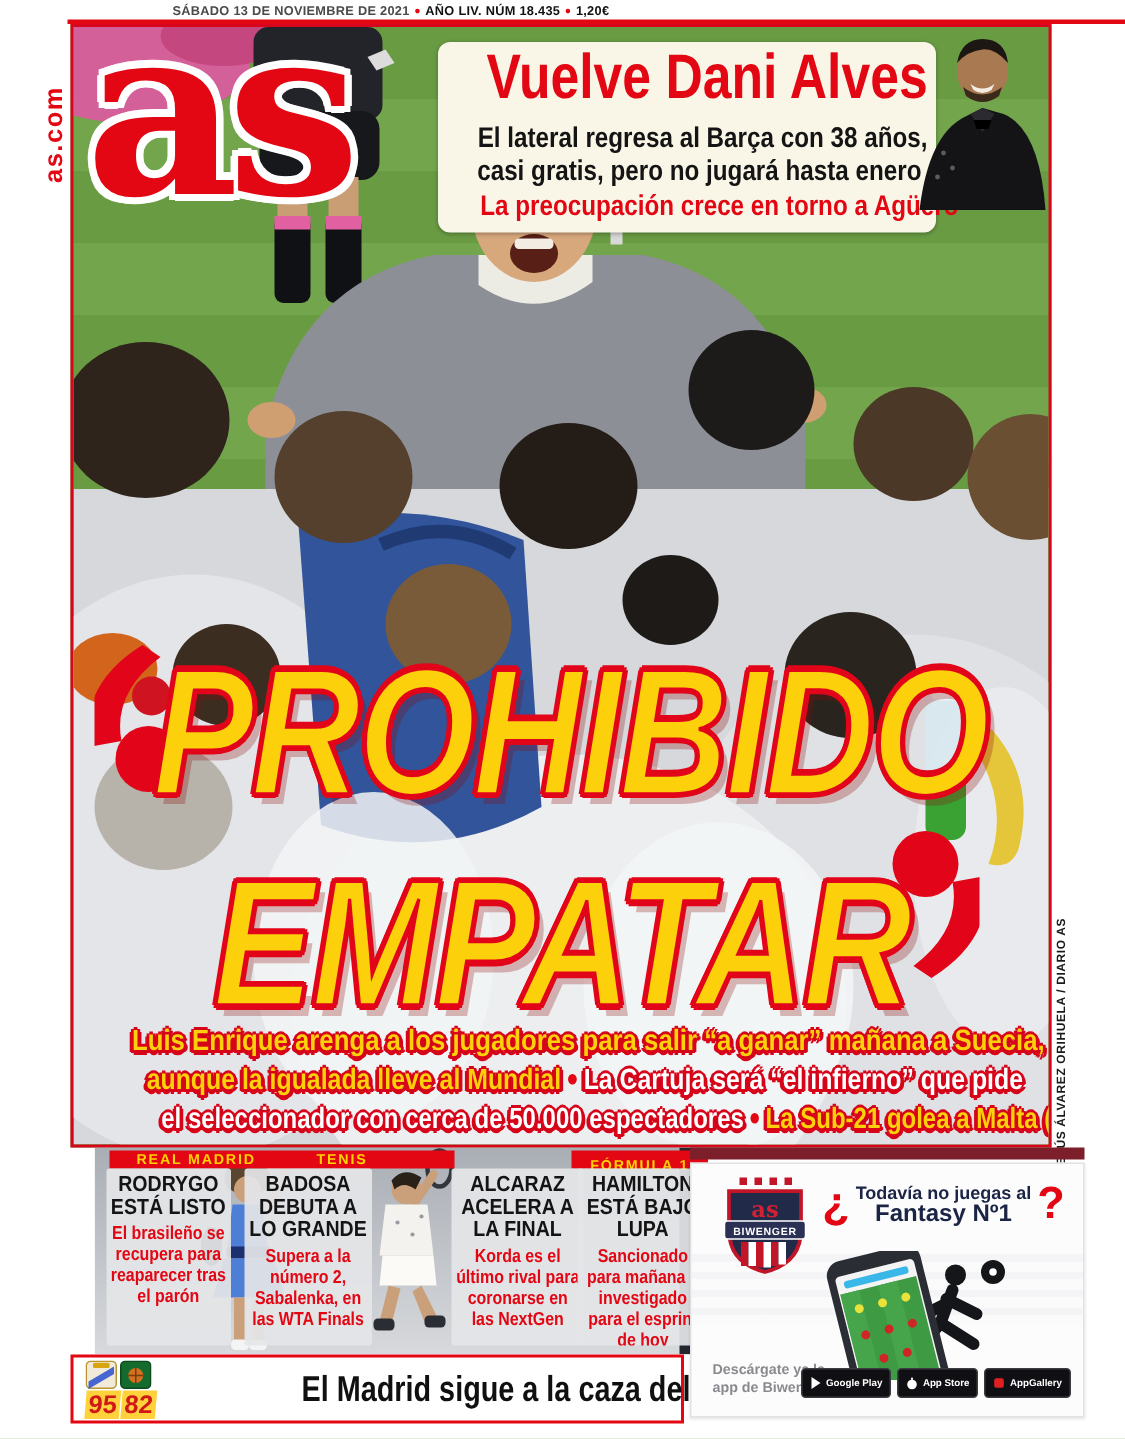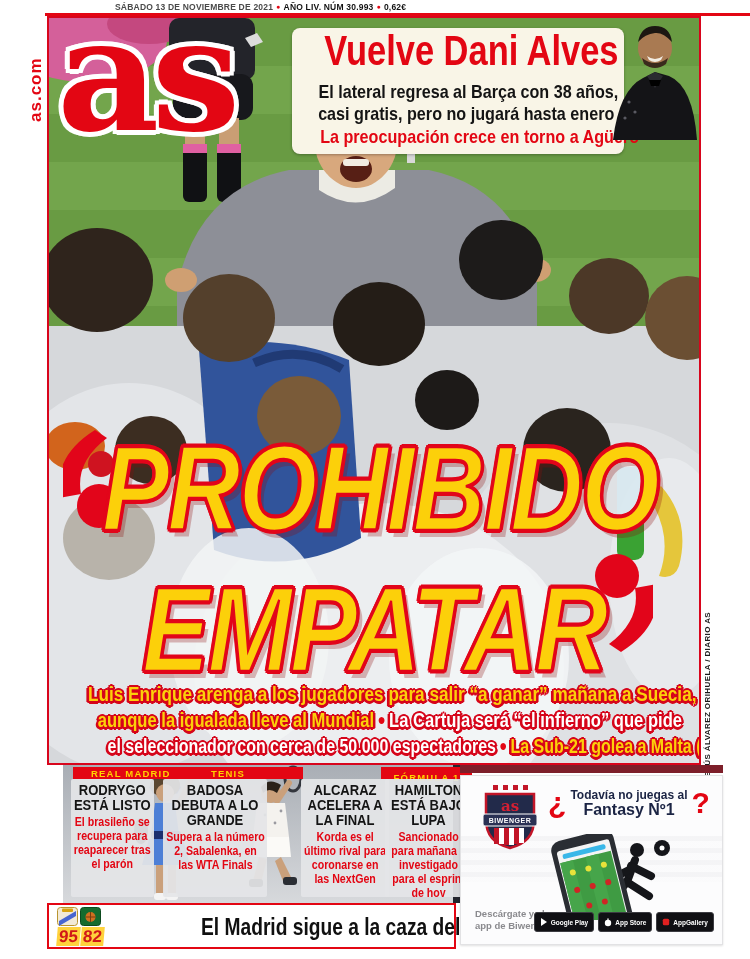--- a/index.html
+++ b/index.html
@@ -77,21 +77,21 @@
   .briefs-bg{position:absolute;left:0;top:0;width:409px;height:138px;}
   .tabbar{position:absolute;top:2px;height:12px;background:#e30613;}
   .tb1{left:10px;width:230px;}
   .tb2{left:318px;width:91px;text-align:center;}
   .tab{position:absolute;top:1px;font-size:9.5px;font-weight:bold;color:#ffd200;
        letter-spacing:1.2px;white-space:nowrap;}
   .tab.t1{left:18px;} .tab.t2{left:138px;}
   .tb2 .tab{position:static;}
   .brief-box{position:absolute;top:14px;height:118px;background:rgba(228,229,231,.93);
              border-radius:2px;padding:3px 2px;box-sizing:border-box;text-align:center;overflow:hidden;}
-  .b1{left:8px;width:83px;} .b2{left:100px;width:104px;} .b3{left:238px;width:88px;} .b4{left:322px;width:87px;}
+  .b1{left:8px;width:83px;} .b2{left:100px;width:85px;} .b3{left:238px;width:88px;} .b4{left:322px;width:87px;}
   .bt{margin:1px 0 2px;line-height:15px;}
   .bt span{display:block;width:112%;margin-left:-6%;transform:scaleX(.9);transform-origin:center;
       font-size:14.5px;font-weight:bold;color:#141414;}
   .bb{margin:2px 0 0;line-height:14px;}
   .bb span{display:block;width:117%;margin-left:-8.5%;transform:scaleX(.85);transform-origin:center;
       font-size:12.5px;font-weight:bold;color:#e30613;}
 
   
   .scorebar{position:absolute;left:47px;top:903px;width:409px;height:46px;background:#fff;
             border:2px solid #e30613;box-sizing:border-box;}
@@ -125,21 +125,21 @@
   .store-badge{display:flex;align-items:center;gap:3px;background:#101014;border:1px solid #3c3c42;
           border-radius:3px;padding:2px 5px;height:14px;box-sizing:content-box;}
   .store-badge .lbl{color:#fff;font-size:6.5px;font-weight:bold;white-space:nowrap;}
 </style>
 </head>
 <body>
 
 <div class="page">
 
   <div class="dateline">
-    <span class="dl-date">SÁBADO 13 DE NOVIEMBRE DE 2021</span><span class="dl-bullet">●</span><span class="dl-edition">AÑO LIV. NÚM 30.993</span><span class="dl-bullet">●</span><span class="dl-price">0,62€</span>
+    <span class="dl-date">SÁBADO 13 DE NOVIEMBRE DE 2021</span><span class="dl-bullet">●</span><span class="dl-edition">AÑO LIV. NÚM 18.435</span><span class="dl-bullet">●</span><span class="dl-price">1,20€</span>
   </div>
   <div class="top-rule"></div>
 
   <div class="vsite">as.com</div>
 
   <section class="photo-frame">
 
     <svg class="scene" viewBox="0 0 650 745" preserveAspectRatio="none">
       <rect width="650" height="420" fill="#699b43"></rect>
       <rect y="48" width="650" height="48" fill="#73a54c"></rect>

